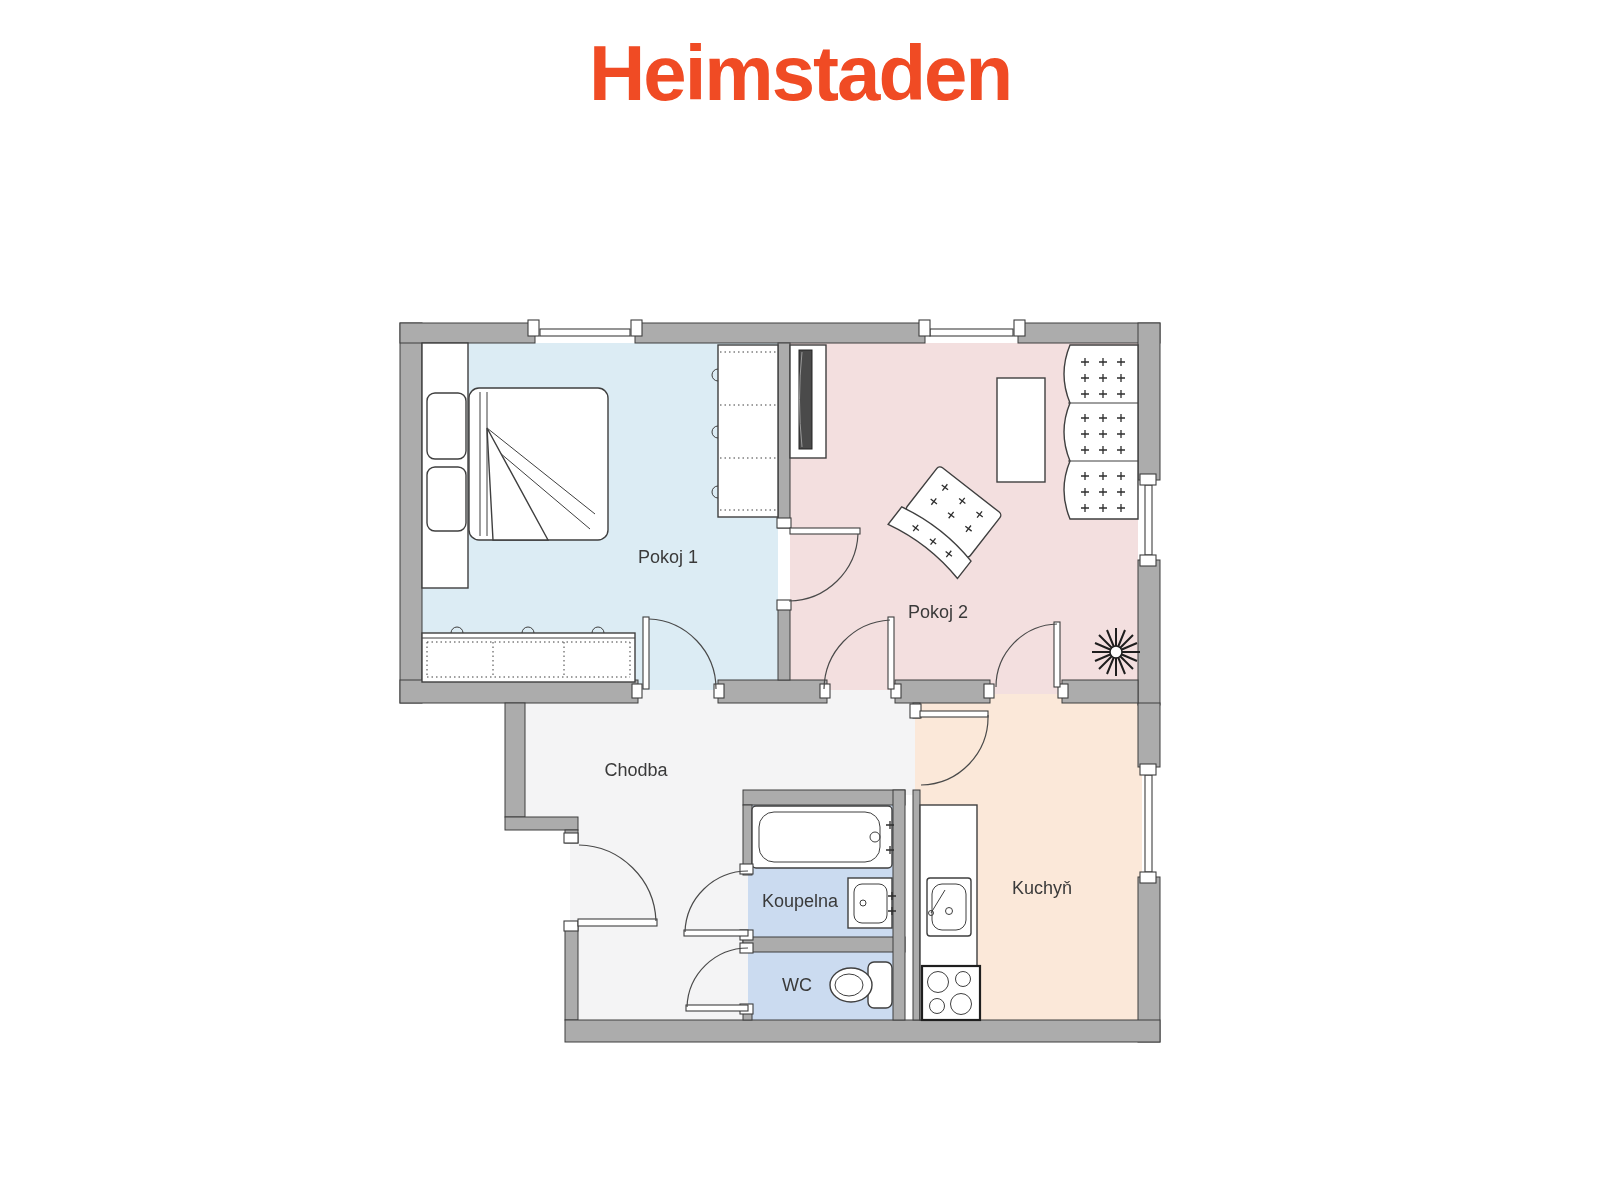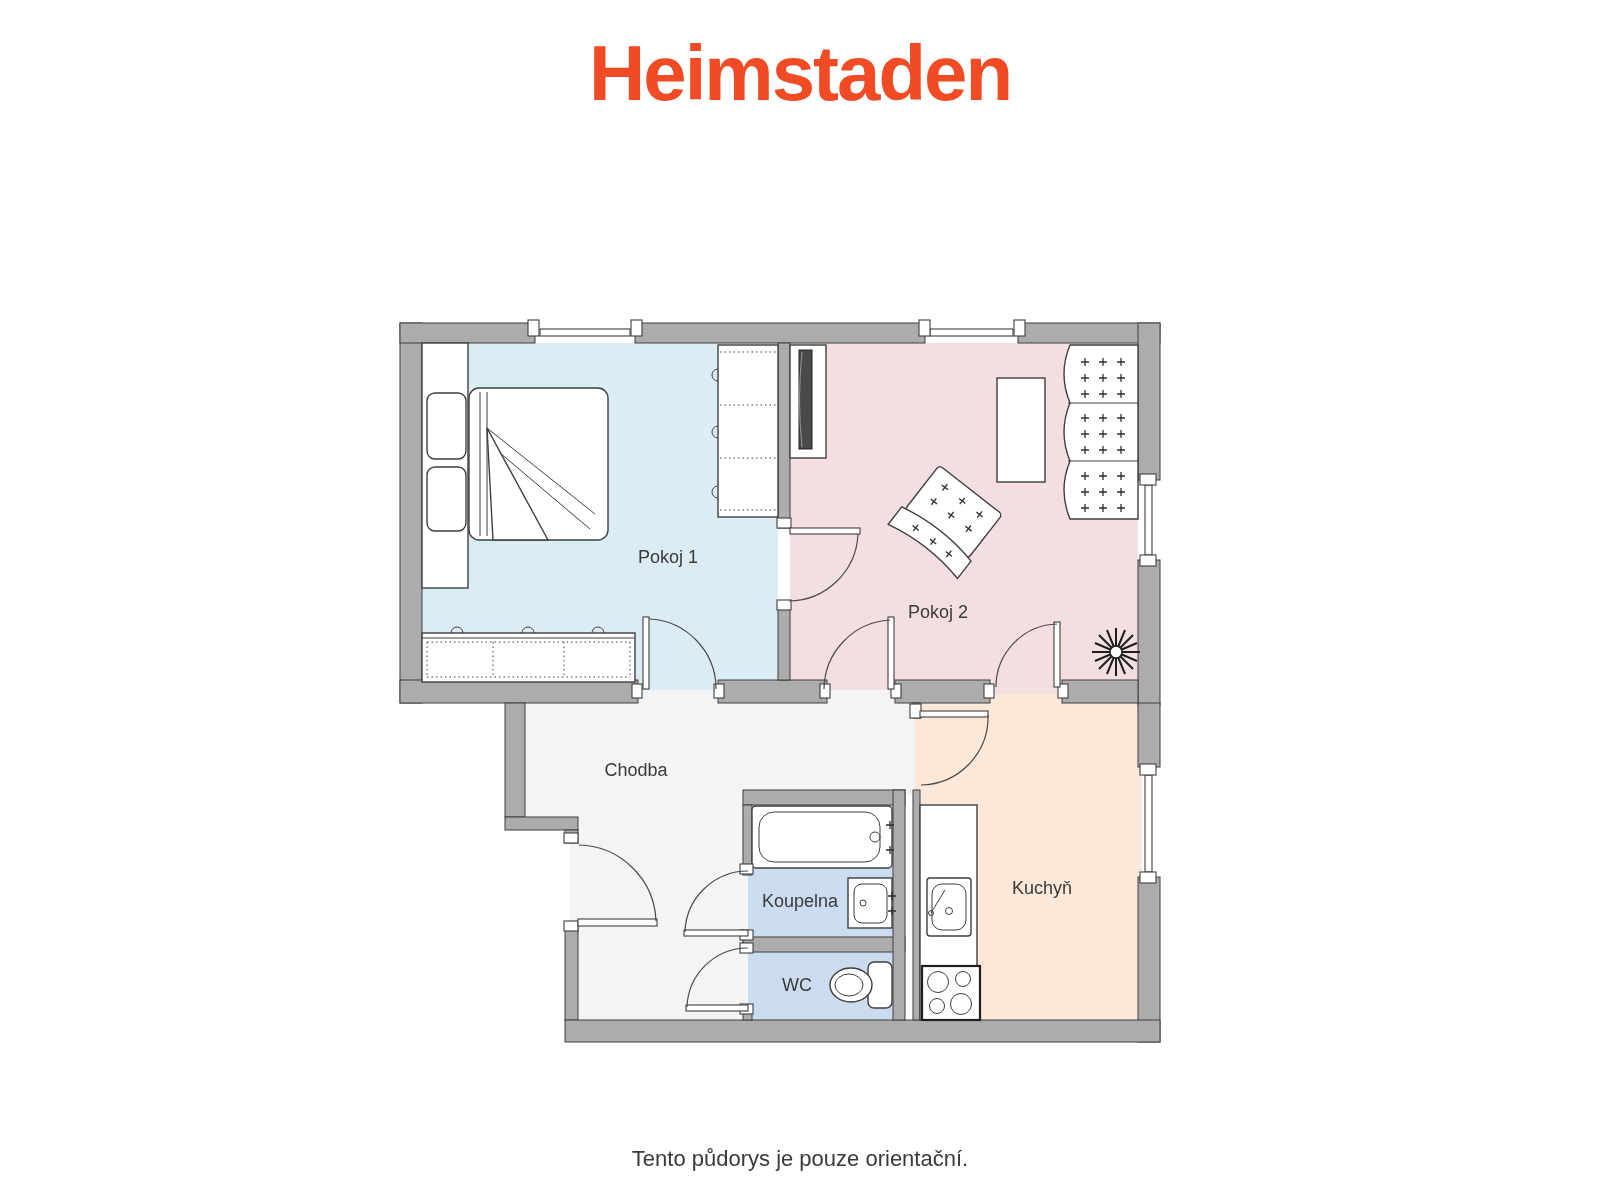--- a/index.html
+++ b/index.html
@@ -262,14 +262,13 @@
     </g>
 
     <text class="roomlabel" x="668" y="563">Pokoj 1</text>
     <text class="roomlabel" x="938" y="618">Pokoj 2</text>
     <text class="roomlabel" x="636" y="776">Chodba</text>
     <text class="roomlabel" x="800" y="907">Koupelna</text>
     <text class="roomlabel" x="797" y="991">WC</text>
     <text class="roomlabel" x="1042" y="894">Kuchyň</text>
   </svg>
 
-  <div class="disclaimer">Tento půdorys je pouze orientační.</div>
 </div>
 
 </body></html>

